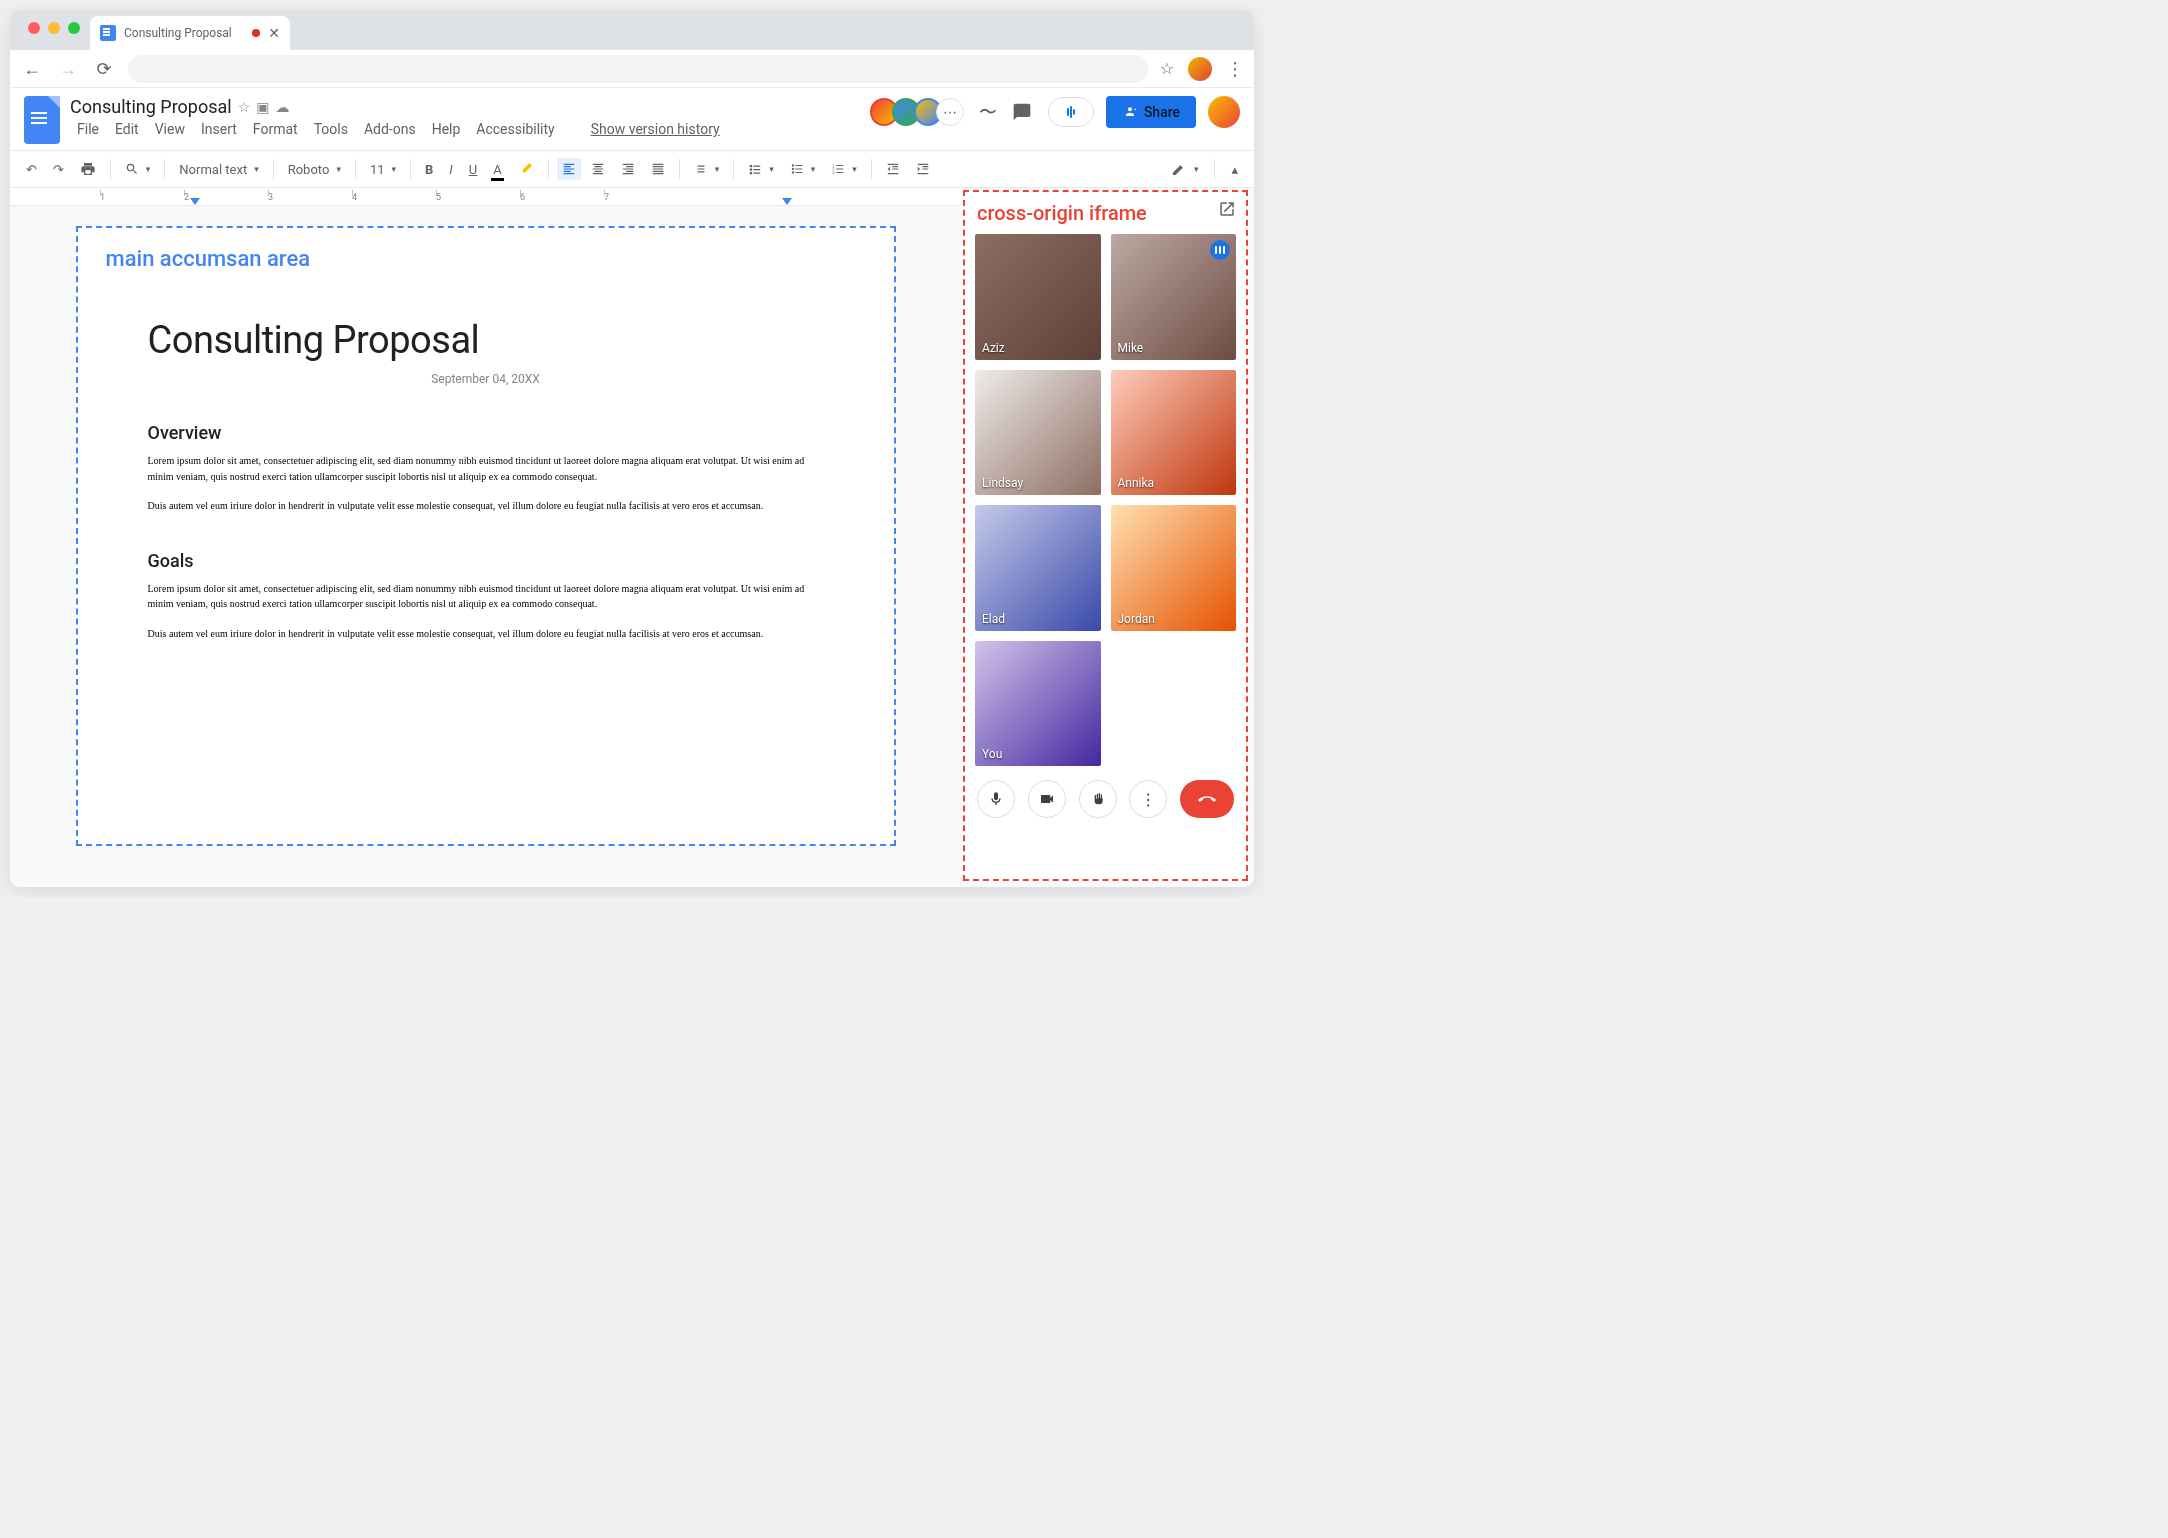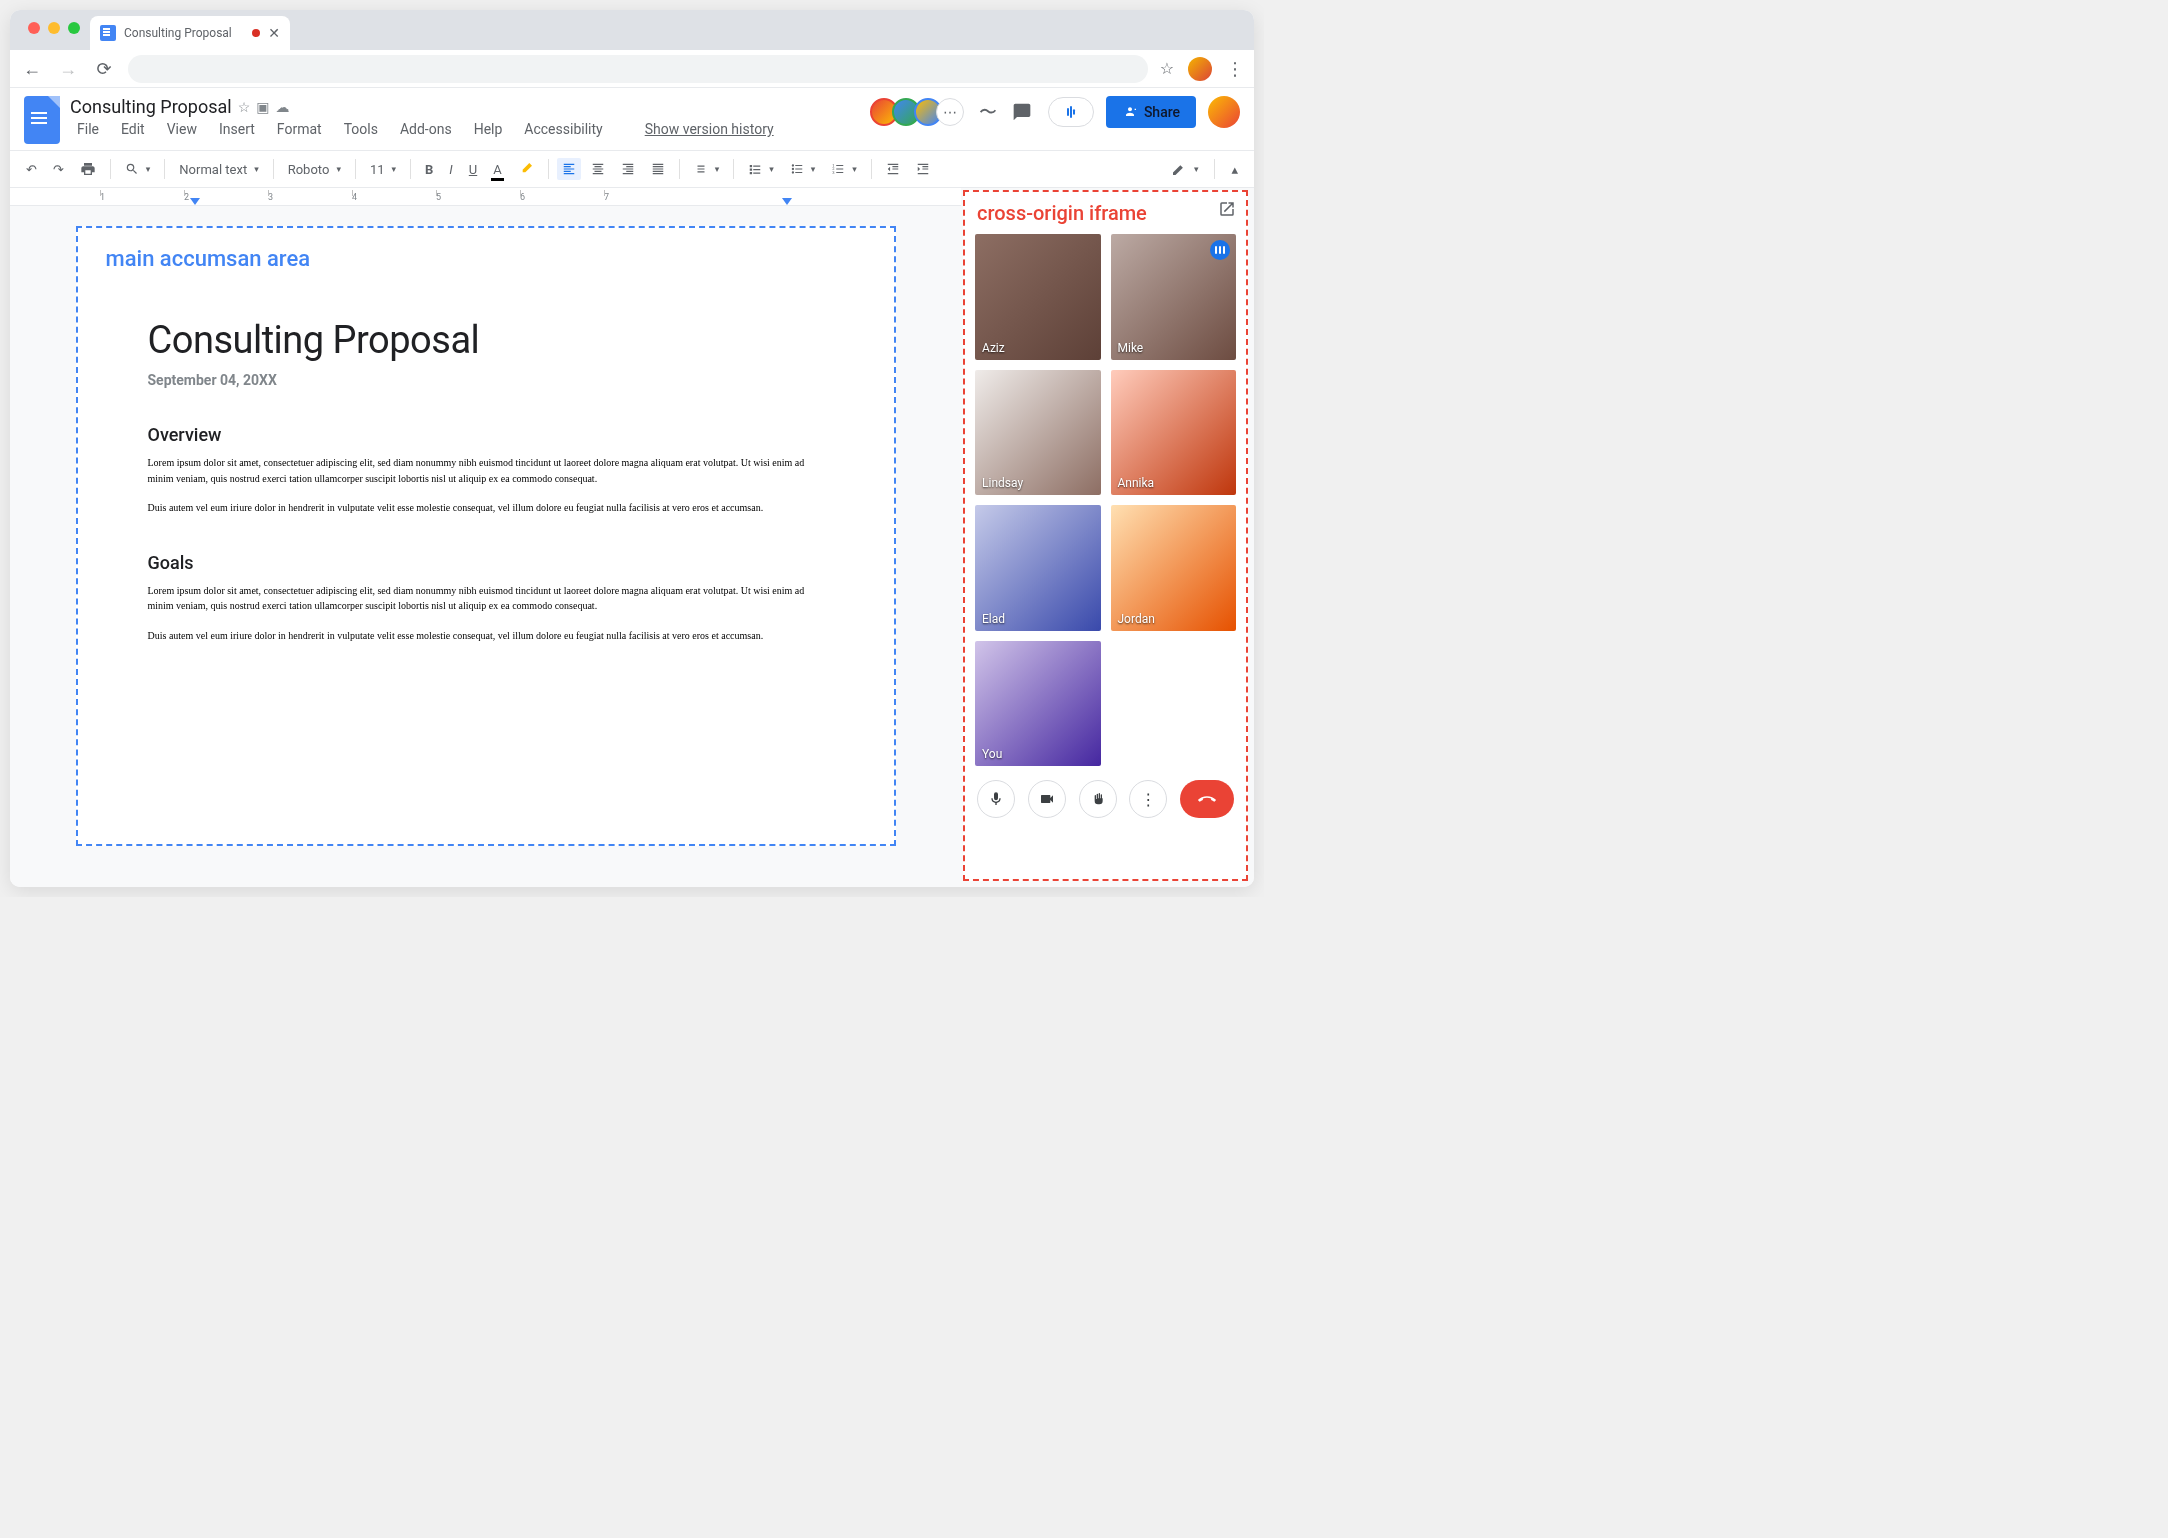--- a/index.html
+++ b/index.html
@@ -29,21 +29,21 @@
 
 
 .docs-header { display: flex; align-items: flex-start; padding: 8px 14px 0 14px; gap: 10px; }
 .docs-logo { width: 36px; height: 48px; background: #4285f4; border-radius: 4px; position: relative; flex-shrink: 0; }
 .docs-logo::before { content: ""; position: absolute; top: 0; right: 0; border-style: solid; border-width: 0 12px 12px 0; border-color: transparent #a1c2fa transparent transparent; }
 .docs-logo::after { content: ""; position: absolute; left: 7px; top: 16px; width: 16px; height: 2px; background: #fff; box-shadow: 0 5px 0 #fff, 0 10px 0 #fff; }
 .title-area { flex: 1; }
 .doc-title-row { display: flex; align-items: center; gap: 6px; }
 .doc-title { font-size: 18px; color: #202124; }
 .title-icon { color: #80868b; font-size: 14px; }
-.menubar { display: flex; gap: 8px; margin-top: 2px; font-size: 14px; color: #5f6368; }
+.menubar { display: flex; gap: 2px; margin-top: 2px; font-size: 14px; color: #5f6368; }
 .menubar span { padding: 2px 7px; cursor: default; }
 .version-link { text-decoration: underline; margin-left: 20px; color: #5f6368; }
 .header-right { display: flex; align-items: center; gap: 12px; }
 .collab-avatars { display: flex; }
 .collab-avatar { width: 28px; height: 28px; border-radius: 50%; border: 2px solid; margin-left: -6px; }
 .ca1 { background: linear-gradient(135deg,#ea4335,#fbbc04); border-color:#ea4335; }
 .ca2 { background: linear-gradient(135deg,#4285f4,#34a853); border-color:#34a853; }
 .ca3 { background: linear-gradient(135deg,#fbbc04,#4285f4); border-color:#4285f4; }
 .ca4 { background: #fff; border: 1px solid #dadce0; display:flex;align-items:center;justify-content:center;font-size:14px;color:#5f6368; }
 .hdr-icon { color: #5f6368; font-size: 18px; width:24px; text-align:center;}
@@ -69,21 +69,21 @@
 .ruler .tick { width: 84px; text-align: left; position: relative; }
 .ruler .tick::before { content:""; position:absolute; left:0; top:-2px; width:1px; height:6px; background:#c0c0c0;}
 .ruler-marker { position: absolute; width: 0; height: 0; }
 .rm-left { left: 180px; top: 10px; border-left: 5px solid transparent; border-right: 5px solid transparent; border-top: 7px solid #4285f4; }
 .rm-right { left: 772px; top: 10px; border-left: 5px solid transparent; border-right: 5px solid transparent; border-top: 7px solid #4285f4; }
 
 .page-wrapper { padding: 20px 40px; height: 100%; }
 .page { background: #fff; width: 820px; min-height: 620px; margin: 0 auto; border: 2px dashed #4285f4; padding: 30px 70px; position: relative; }
 .annotation-main { position: absolute; top: 18px; left: 28px; color: #4285f4; font-size: 22px; font-weight: 500; }
 .doc-h1 { font-size: 38px; font-weight: 400; color: #202124; margin-top: 60px; margin-bottom: 10px; letter-spacing: -0.5px; }
-.doc-date { color: #80868b; font-size: 14px; font-weight: 700; margin-bottom: 30px; }
+.doc-date { color: #80868b; font-size: 12px; font-weight: 400; margin-bottom: 30px; text-align: center; }
 .doc-h2 { font-size: 18px; font-weight: 500; color: #202124; margin-top: 36px; margin-bottom: 10px; }
 .doc-p { font-size: 10px; color: #000000; line-height: 1.55; margin-bottom: 14px; font-family: Liberation Serif, serif; }
 
 
 .meet-panel { width: 285px; background: #fff; border: 2px dashed #ea4335; margin: 2px 6px 6px 2px; display: flex; flex-direction: column; padding: 6px 10px 10px 10px; position: relative; }
 .annotation-iframe { color: #ea4335; font-size: 20px; font-weight: 500; line-height: 1.1; padding: 4px 0 10px 2px; }
 .popout-icon { position: absolute; top: 8px; right: 10px; color: #5f6368; font-size: 16px; }
 .participants { display: grid; grid-template-columns: 1fr 1fr; gap: 10px; }
 .participant { aspect-ratio: 1/1; border-radius: 2px; position: relative; overflow: hidden; background: #888; }
 .participant.active { outline: 2px solid #1a73e8; outline-offset: 1px; }

